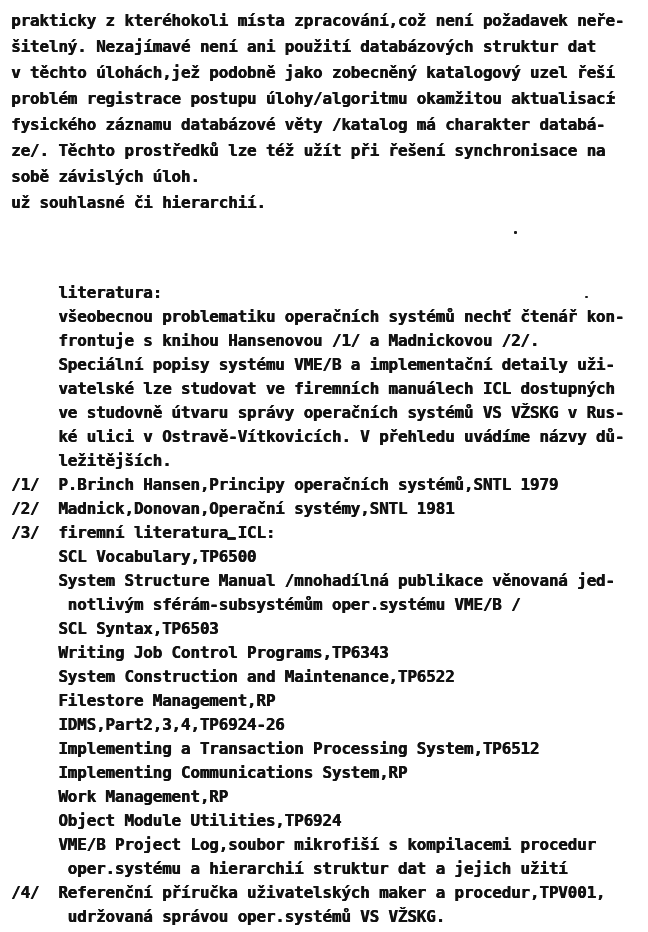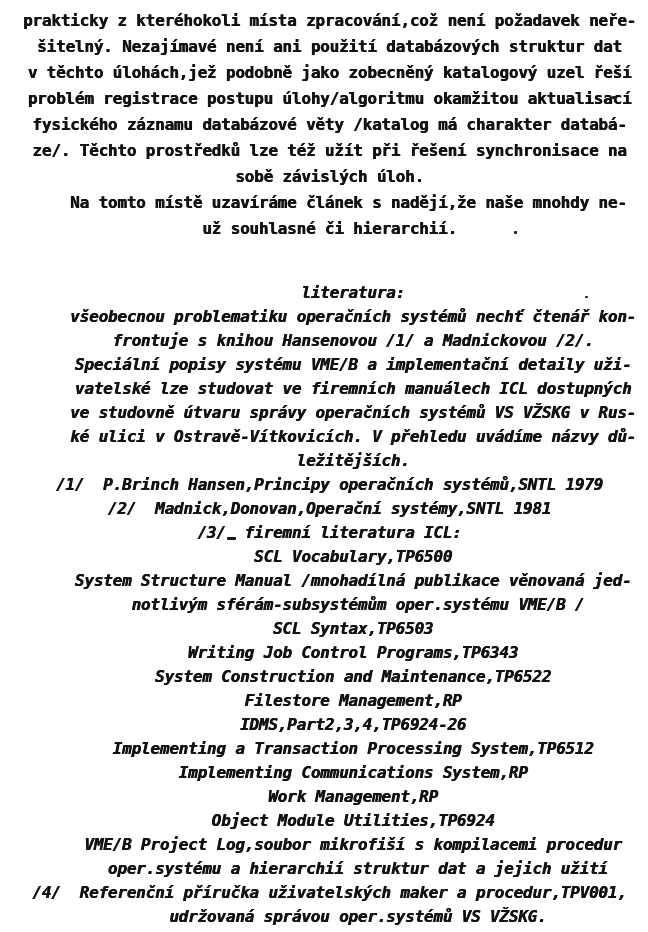--- a/index.html
+++ b/index.html
@@ -23,51 +23,49 @@
   .block {
     position: absolute;
     left: 11px;
     right: 0;
     font-size: 16px;
     font-weight: 700;
     letter-spacing: -0.2px;
     white-space: pre;
     
     text-shadow: 0.5px 0 0 currentColor, 0 0.4px 0 rgba(0,0,0,0.55);
-    text-align: center;
     -webkit-font-smoothing: none;
   }
   .block .line {
     height: 26px;
     line-height: 26px;
   }
   .block.lit .line {
     height: 24px;
     line-height: 24px;
-    font-style: italic;
   }
   
   .speck {
     position: absolute;
     background: #1a1a1a;
     border-radius: 1px;
   }
   .speck.s1 { left: 612px; top: 96px;  width: 3px; height: 3px; }
   .speck.s2 { left: 514px; top: 231px; width: 3px; height: 3px; }
   .speck.s3 { left: 227px; top: 537px; width: 9px; height: 3px; }
   .speck.s4 { left: 585px; top: 296px; width: 3px; height: 2px; }
 </style>
 </head>
 <body style="--paper: #ffffff; --ink: #121212;">
 
 <div class="page">
 
   <div class="block" style="top: 8px;"><div class="line">prakticky z kteréhokoli místa zpracování,což není požadavek neře-</div><div class="line">šitelný. Nezajímavé není ani použití databázových struktur dat</div><div class="line">v těchto úlohách,jež podobně jako zobecněný katalogový uzel řeší</div><div class="line">problém registrace postupu úlohy/algoritmu okamžitou aktualisací</div><div class="line">fysického záznamu databázové věty /katalog má charakter databá-</div><div class="line">ze/. Těchto prostředků lze též užít při řešení synchronisace na</div><div class="line">sobě závislých úloh.</div></div>
 
-  <div class="block" style="top: 190px;"><div class="line">    Na tomto místě uzavíráme článek s nadějí,že naše mnohdy ne-</div><div class="line">už souhlasné či hierarchií.</div></div>
+  <div class="block" style="top: 190px;"><div class="line">už souhlasné či hierarchií.</div></div>
 
   <div class="block lit" style="top: 281px;"><div class="line">     literatura:</div><div class="line">     všeobecnou problematiku operačních systémů nechť čtenář kon-</div><div class="line">     frontuje s knihou Hansenovou /1/ a Madnickovou /2/.</div><div class="line">     Speciální popisy systému VME/B a implementační detaily uži-</div><div class="line">     vatelské lze studovat ve firemních manuálech ICL dostupných</div><div class="line">     ve studovně útvaru správy operačních systémů VS VŽSKG v Rus-</div><div class="line">     ké ulici v Ostravě-Vítkovicích. V přehledu uvádíme názvy dů-</div><div class="line">     ležitějších.</div><div class="line">/1/  P.Brinch Hansen,Principy operačních systémů,SNTL 1979</div><div class="line">/2/  Madnick,Donovan,Operační systémy,SNTL 1981</div><div class="line">/3/  firemní literatura ICL:</div><div class="line">     SCL Vocabulary,TP6500</div><div class="line">     System Structure Manual /mnohadílná publikace věnovaná jed-</div><div class="line">      notlivým sférám-subsystémům oper.systému VME/B /</div><div class="line">     SCL Syntax,TP6503</div><div class="line">     Writing Job Control Programs,TP6343</div><div class="line">     System Construction and Maintenance,TP6522</div><div class="line">     Filestore Management,RP</div><div class="line">     IDMS,Part2,3,4,TP6924-26</div><div class="line">     Implementing a Transaction Processing System,TP6512</div><div class="line">     Implementing Communications System,RP</div><div class="line">     Work Management,RP</div><div class="line">     Object Module Utilities,TP6924</div><div class="line">     VME/B Project Log,soubor mikrofiší s kompilacemi procedur</div><div class="line">      oper.systému a hierarchií struktur dat a jejich užití</div><div class="line">/4/  Referenční příručka uživatelských maker a procedur,TPV001,</div><div class="line">      udržovaná správou oper.systémů VS VŽSKG.</div></div>
 
   <span class="speck s1"></span>
   <span class="speck s2"></span>
   <span class="speck s3"></span>
   <span class="speck s4"></span>
 
 </div>
 

